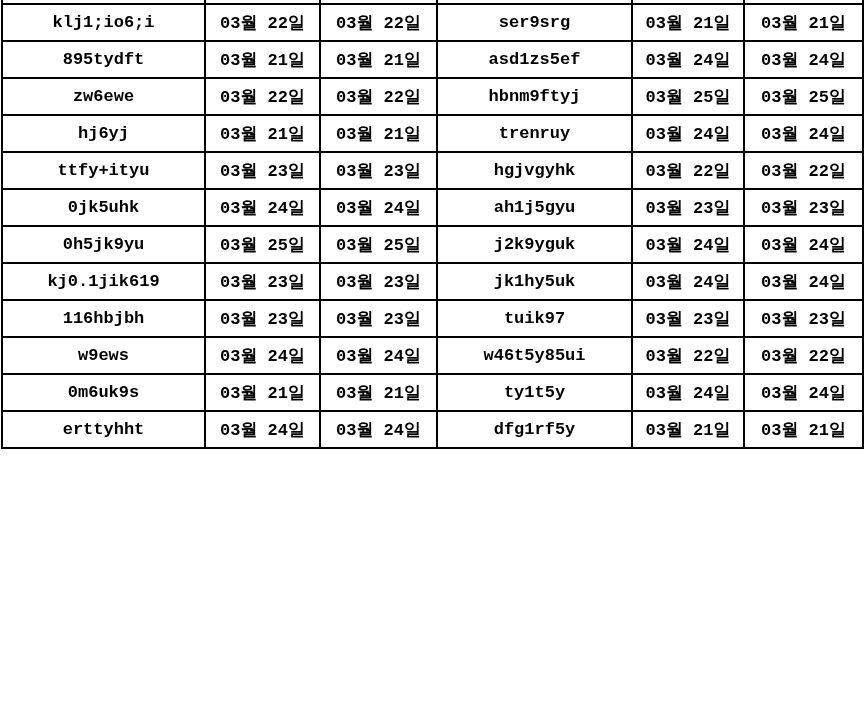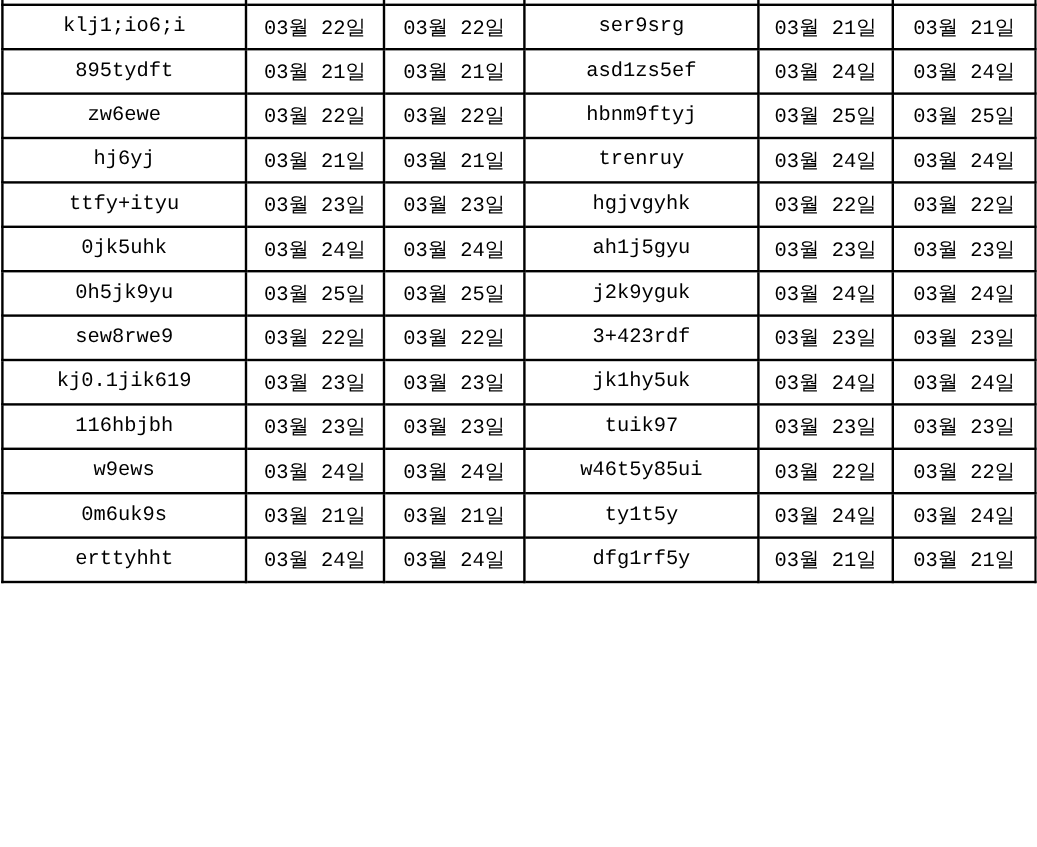--- a/index.html
+++ b/index.html
@@ -6,20 +6,21 @@
     margin: 0;
     padding: 0;
     background: #ffffff;
   }
   .viewport {
     position: relative;
     width: 864px;
     height: 706px;
     overflow: hidden;
     background: #ffffff;
+    font-weight: bold;
   }
   table.data-table {
     border-collapse: collapse;
     table-layout: fixed;
     width: 861px;
     margin-left: 1px;
     margin-top: -32px; 
   }
   table.data-table td {
     border: 2px solid #000000;
@@ -112,28 +113,20 @@
         </tr>
         <tr>
           <td>0h5jk9yu</td>
           <td>03월 25일</td>
           <td>03월 25일</td>
           <td>j2k9yguk</td>
           <td>03월 24일</td>
           <td>03월 24일</td>
         </tr>
         <tr>
-          <td>sew8rwe9</td>
-          <td>03월 22일</td>
-          <td>03월 22일</td>
-          <td>3+423rdf</td>
-          <td>03월 23일</td>
-          <td>03월 23일</td>
-        </tr>
-        <tr>
           <td>kj0.1jik619</td>
           <td>03월 23일</td>
           <td>03월 23일</td>
           <td>jk1hy5uk</td>
           <td>03월 24일</td>
           <td>03월 24일</td>
         </tr>
         <tr>
           <td>116hbjbh</td>
           <td>03월 23일</td>

